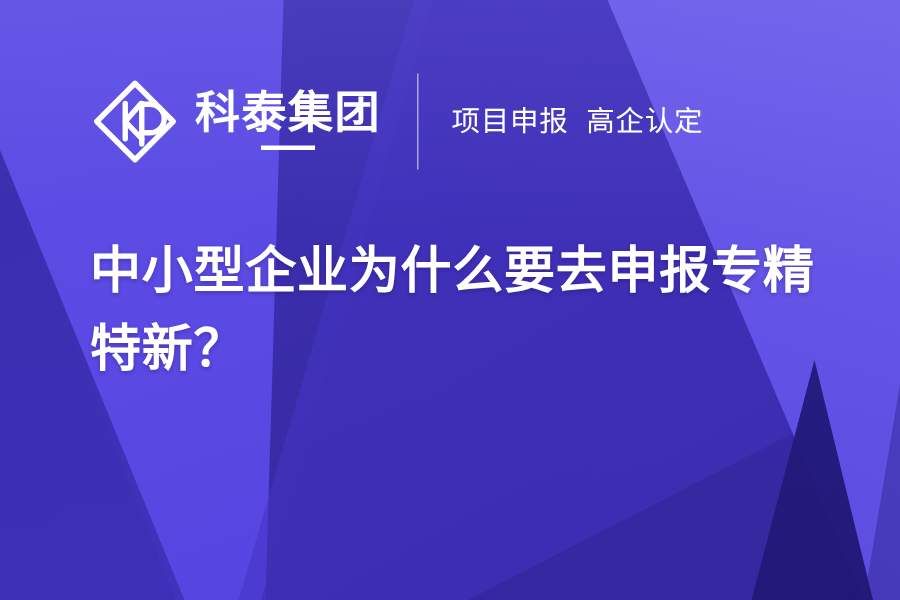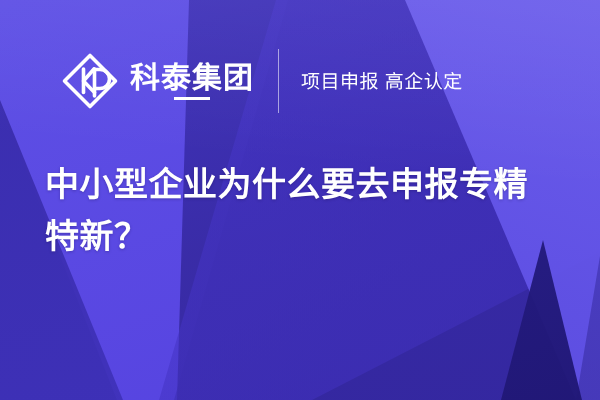--- a/index.html
+++ b/index.html
@@ -3,21 +3,21 @@
 <meta charset="utf-8">
 <title>Banner</title>
 <style>
   html,body{margin:0;padding:0;background:#fff;}
   *{box-sizing:border-box;}
 
   #banner{
     position:relative;
     width:600px;height:400px;
     overflow:hidden;
-    font-family:Liberation Sans, sans-serif;
+    font-family:Liberation Mono, monospace;
     background:linear-gradient(120deg,#3a2dab 0%,#4133bd 45%,#4b3ad2 100%);
   }
 
   
   .facet{position:absolute;top:0;left:0;width:600px;height:400px;}
 
   
   .f-left-light{
     background:linear-gradient(160deg,#6052e8 0%,#5a48e4 60%,#5442e0 100%);
     clip-path:polygon(0% 25%, 0% 0%, 48% 0%, 29% 100%, 20.5% 100%);
@@ -112,21 +112,21 @@
   }
   #tagline-sub{
     display:block;
     font-size:19px;line-height:26px;color:#fff;
     letter-spacing:.5px;white-space:nowrap;font-weight:400;
     margin-top:2px;
   }
 
   
   #headline{
-    position:absolute;left:45px;top:158px;width:496px;
+    position:absolute;left:60px;top:158px;width:496px;
     font-size:34px;line-height:52px;
     font-weight:700;color:#fff;letter-spacing:.5px;
     text-shadow:0 1px 3px rgba(20,10,70,.28);
   }
 </style>
 </head>
 <body>
 
 <div id="banner">
 

